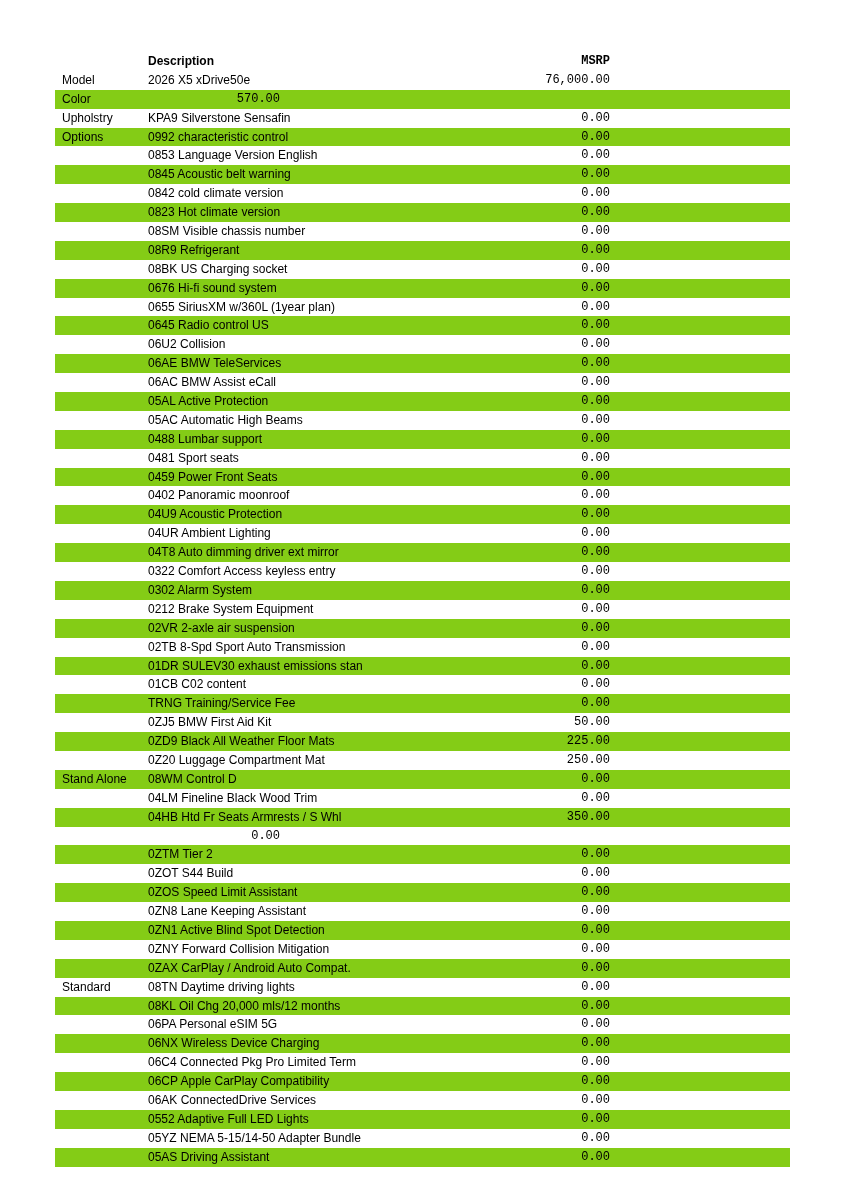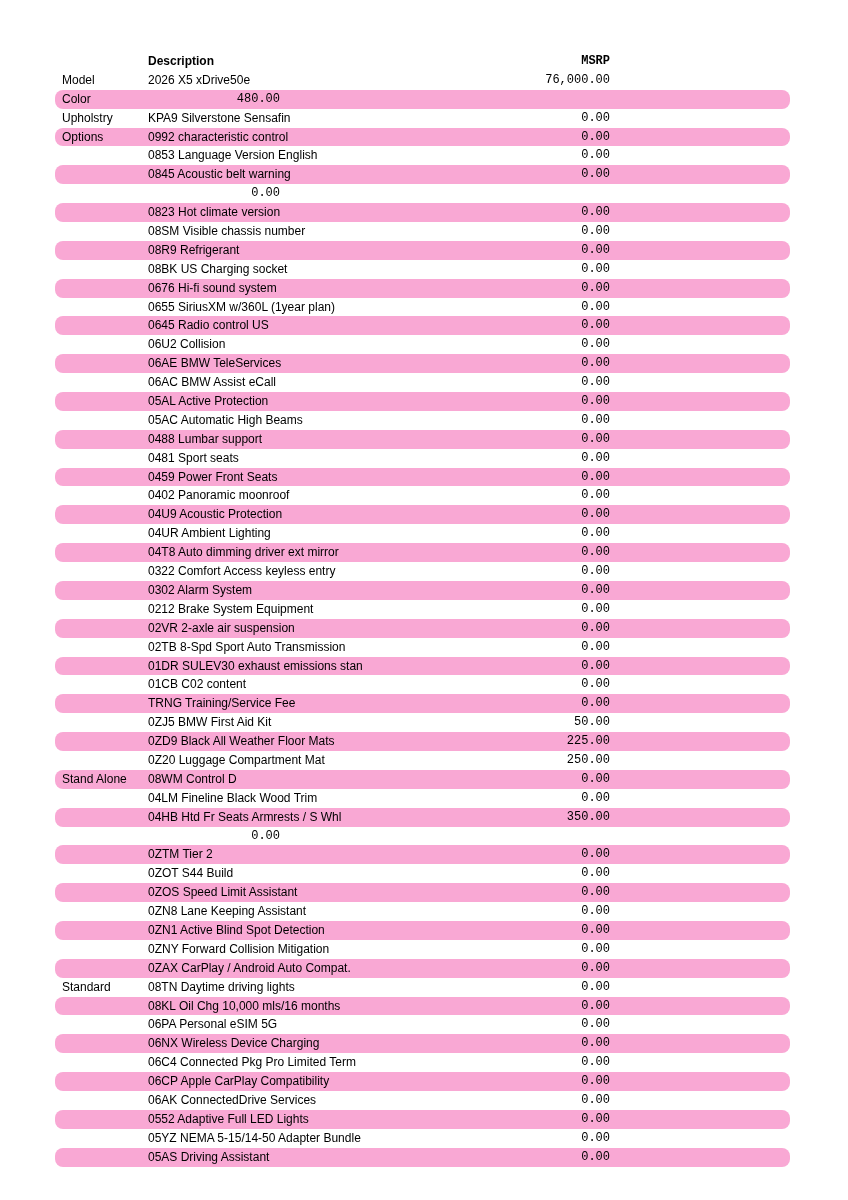--- a/index.html
+++ b/index.html
@@ -23,22 +23,21 @@
     width: 735px;
     margin-top: 14px;
   }
   .row {
     display: flex;
     align-items: center;
     height: 18.9px;
     line-height: 18.9px;
   }
   .row.striped {
-    background: #f9a8d4;
-    border-radius: 8px;
+    background: #84cc16;
   }
   .cell {
     white-space: nowrap;
     overflow: hidden;
     box-sizing: border-box;
   }
   .cat {
     width: 93px;
     padding-left: 7px;
   }
@@ -70,21 +69,21 @@
   </div>
   <div id="rows">
       <div class="row">
         <div class="cell cat">Model</div>
         <div class="cell desc">2026 X5 xDrive50e</div>
         <div class="cell msrp">76,000.00</div>
         <div class="cell filler"></div>
       </div>
       <div class="row striped">
         <div class="cell cat">Color</div>
-        <div class="cell msrp">480.00</div>
+        <div class="cell msrp">570.00</div>
         <div class="cell filler"></div>
       </div>
       <div class="row">
         <div class="cell cat">Upholstry</div>
         <div class="cell desc">KPA9 Silverstone Sensafin</div>
         <div class="cell msrp">0.00</div>
         <div class="cell filler"></div>
       </div>
       <div class="row striped">
         <div class="cell cat">Options</div>
@@ -99,20 +98,21 @@
         <div class="cell filler"></div>
       </div>
       <div class="row striped">
         <div class="cell cat"></div>
         <div class="cell desc">0845 Acoustic belt warning</div>
         <div class="cell msrp">0.00</div>
         <div class="cell filler"></div>
       </div>
       <div class="row">
         <div class="cell cat"></div>
+        <div class="cell desc">0842 cold climate version</div>
         <div class="cell msrp">0.00</div>
         <div class="cell filler"></div>
       </div>
       <div class="row striped">
         <div class="cell cat"></div>
         <div class="cell desc">0823 Hot climate version</div>
         <div class="cell msrp">0.00</div>
         <div class="cell filler"></div>
       </div>
       <div class="row">
@@ -355,21 +355,21 @@
         <div class="cell filler"></div>
       </div>
       <div class="row">
         <div class="cell cat">Standard</div>
         <div class="cell desc">08TN Daytime driving lights</div>
         <div class="cell msrp">0.00</div>
         <div class="cell filler"></div>
       </div>
       <div class="row striped">
         <div class="cell cat"></div>
-        <div class="cell desc">08KL Oil Chg 10,000 mls/16 months</div>
+        <div class="cell desc">08KL Oil Chg 20,000 mls/12 months</div>
         <div class="cell msrp">0.00</div>
         <div class="cell filler"></div>
       </div>
       <div class="row">
         <div class="cell cat"></div>
         <div class="cell desc">06PA Personal eSIM 5G</div>
         <div class="cell msrp">0.00</div>
         <div class="cell filler"></div>
       </div>
       <div class="row striped">

